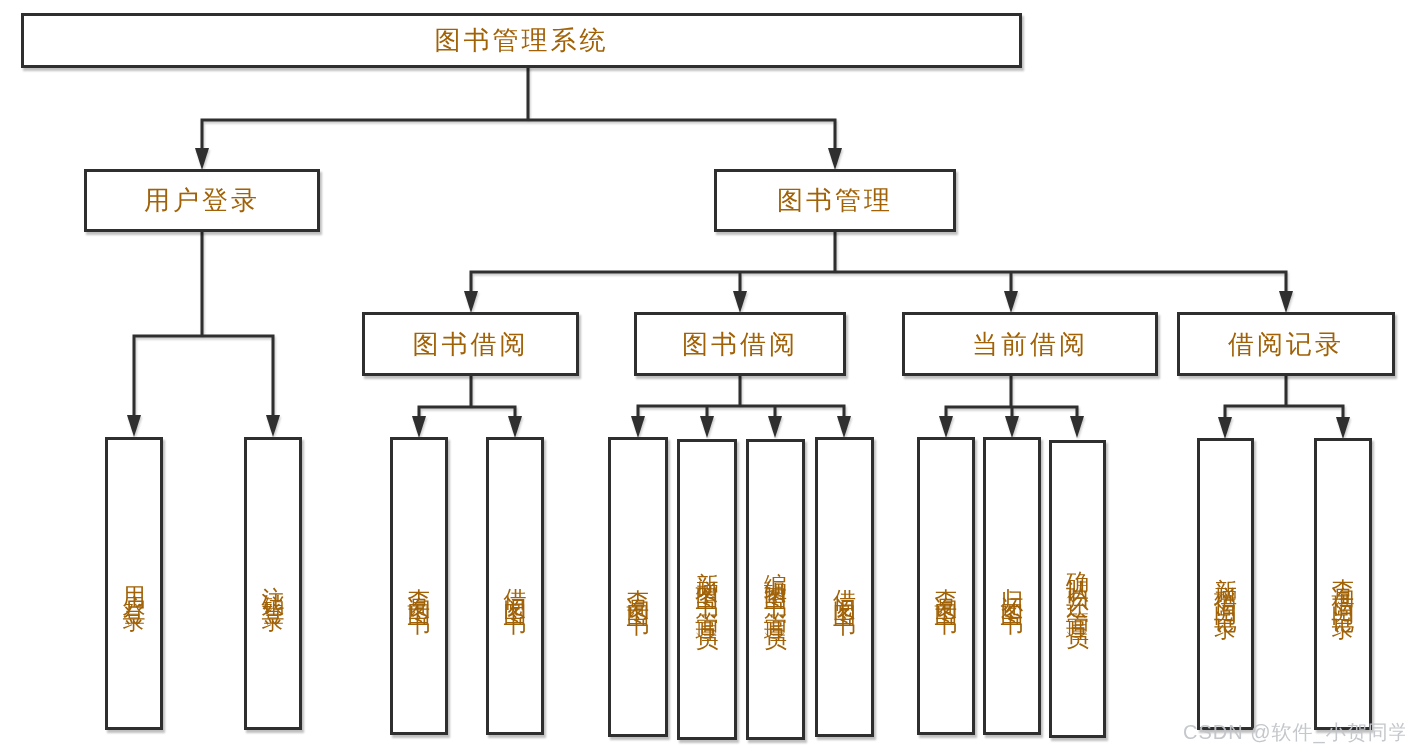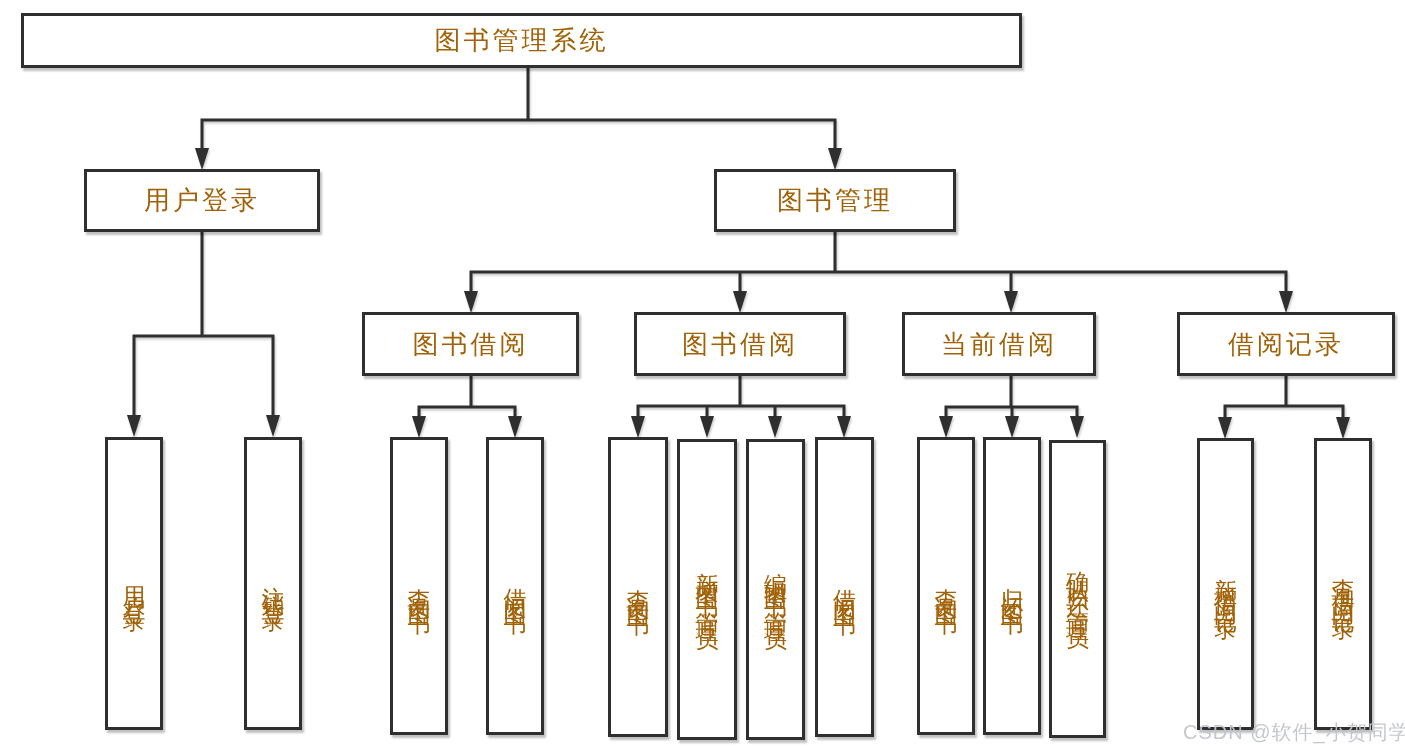--- a/index.html
+++ b/index.html
@@ -72,21 +72,21 @@
   <div class="box h" style="left:714px;top:169px;width:242px;height:63px">
     <span>图书管理</span>
   </div>
 
   <div class="box h" style="left:362px;top:312px;width:217px;height:64px">
     <span>图书借阅</span>
   </div>
   <div class="box h" style="left:634px;top:312px;width:212px;height:64px">
     <span>图书借阅</span>
   </div>
-  <div class="box h" style="left:902px;top:312px;width:194px;height:64px">
+  <div class="box h" style="left:902px;top:312px;width:256px;height:64px">
     <span>当前借阅</span>
   </div>
   <div class="box h" style="left:1177px;top:312px;width:218px;height:64px">
     <span>借阅记录</span>
   </div>
 
   <div class="box v" style="left:105px;top:437px;width:58px;height:293px">
     <span>用户登录</span>
   </div>
   <div class="box v" style="left:244px;top:437px;width:58px;height:293px">

